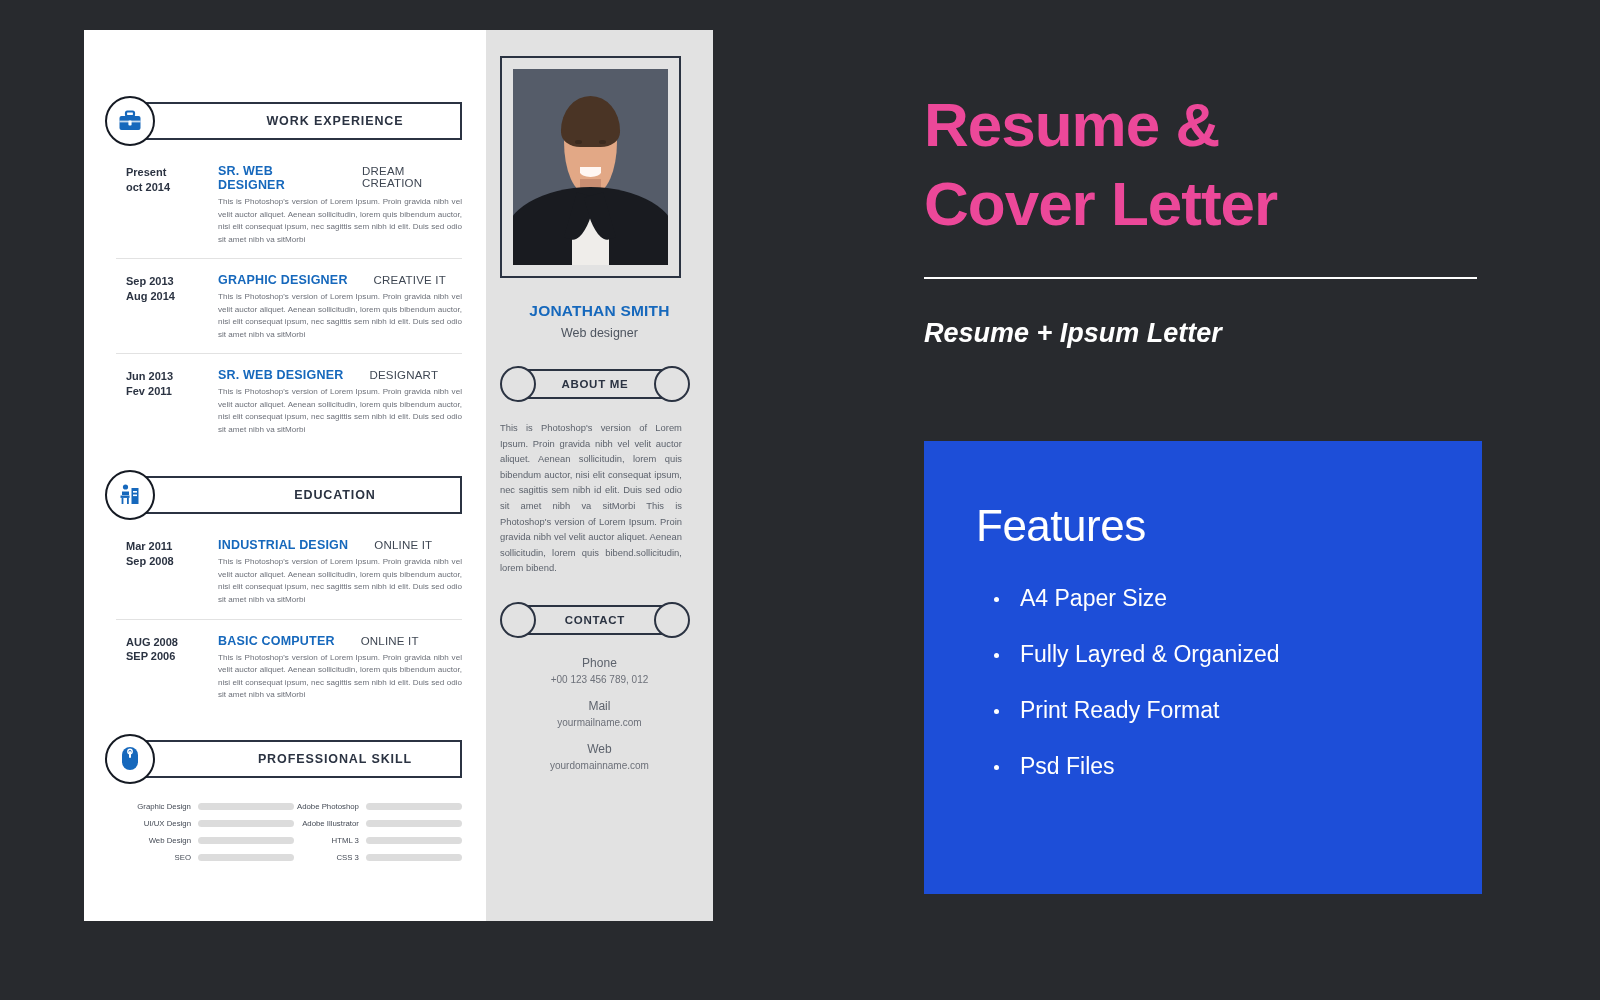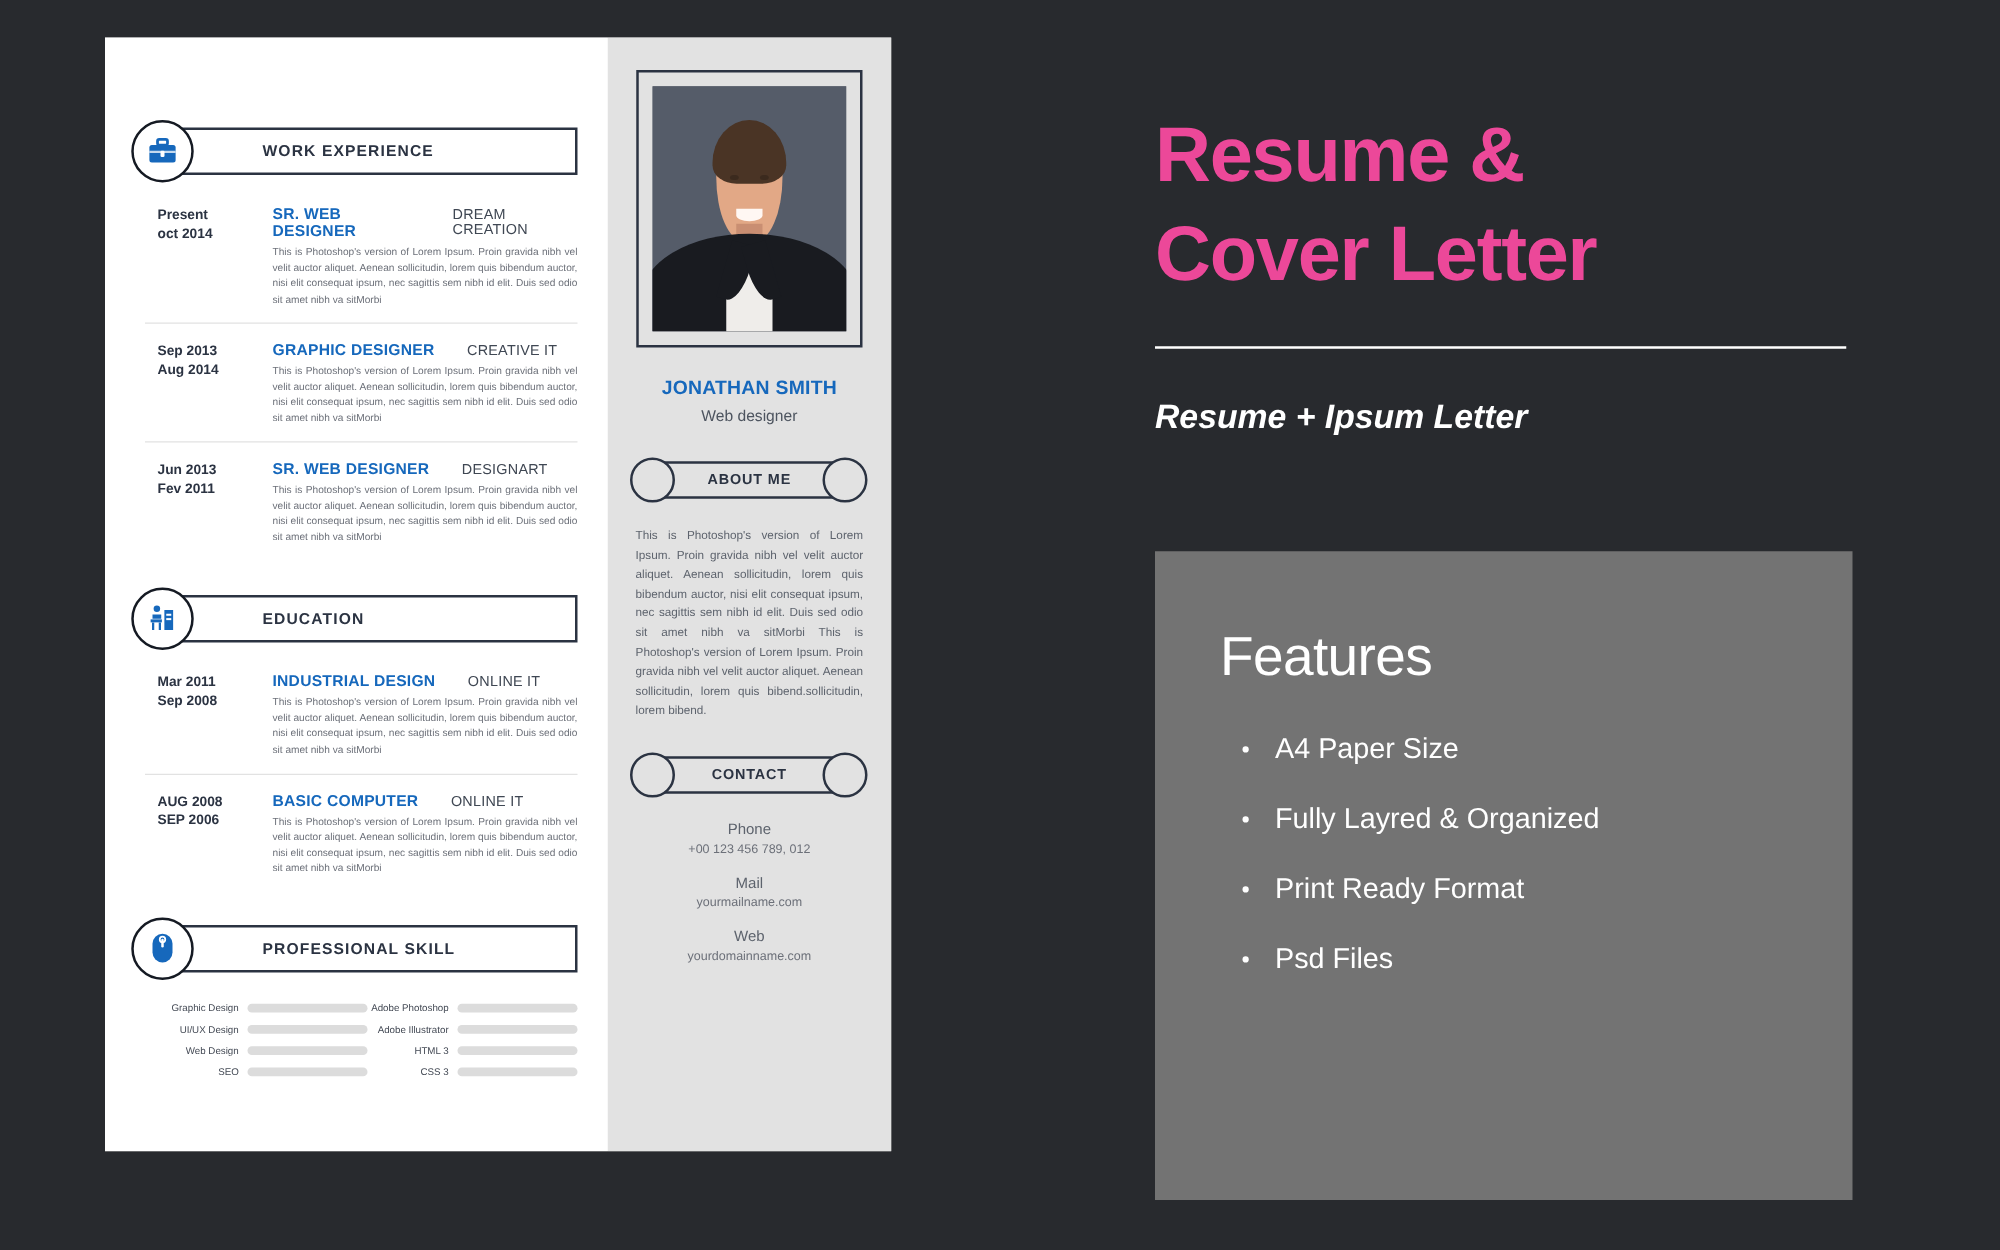--- a/index.html
+++ b/index.html
@@ -36,20 +36,21 @@
   }
   .section-bar {
     position: absolute;
     left: 10px; top: 0;
     right: 0; height: 38px;
     border: 2px solid #2B3342;
     background: #fff;
     display: flex;
     align-items: center;
     padding-left: 82px;
+    justify-content: center;
   }
   .section-title {
     font-size: 12.5px;
     font-weight: bold;
     letter-spacing: 0.9px;
     color: #2B3342;
     white-space: nowrap;
   }
   .section-badge {
     position: absolute;
@@ -142,21 +143,20 @@
   }
 
   
   #resume-side {
     width: 236px;
     height: 100%;
     background: #E2E2E2;
     padding: 26px 14px 17px 14px;
     display: flex;
     flex-direction: column;
-    align-items: center;
   }
   #photo-frame {
     width: 181px; height: 222px;
     border: 2.5px solid #2B3342;
     background: #E2E2E2;
     padding: 11px;
   }
   #photo {
     width: 100%; height: 100%;
     position: relative;
@@ -311,22 +311,22 @@
     position: absolute;
     left: 0; top: 318px;
     font-size: 27px;
     font-weight: bold;
     font-style: italic;
     color: #ffffff;
   }
   #features-card {
     position: absolute;
     left: 0; top: 441px;
-    width: 558px; height: 519px;
-    background: #737373;
+    width: 558px; height: 453px;
+    background: #1d4ed8;
     padding: 60px 0 0 52px;
   }
   #features-title {
     font-size: 44px;
     font-weight: normal;
     color: #ffffff;
     margin-bottom: 34px;
     letter-spacing: -0.5px;
   }
   #features-list { list-style: none; padding-left: 18px; }

